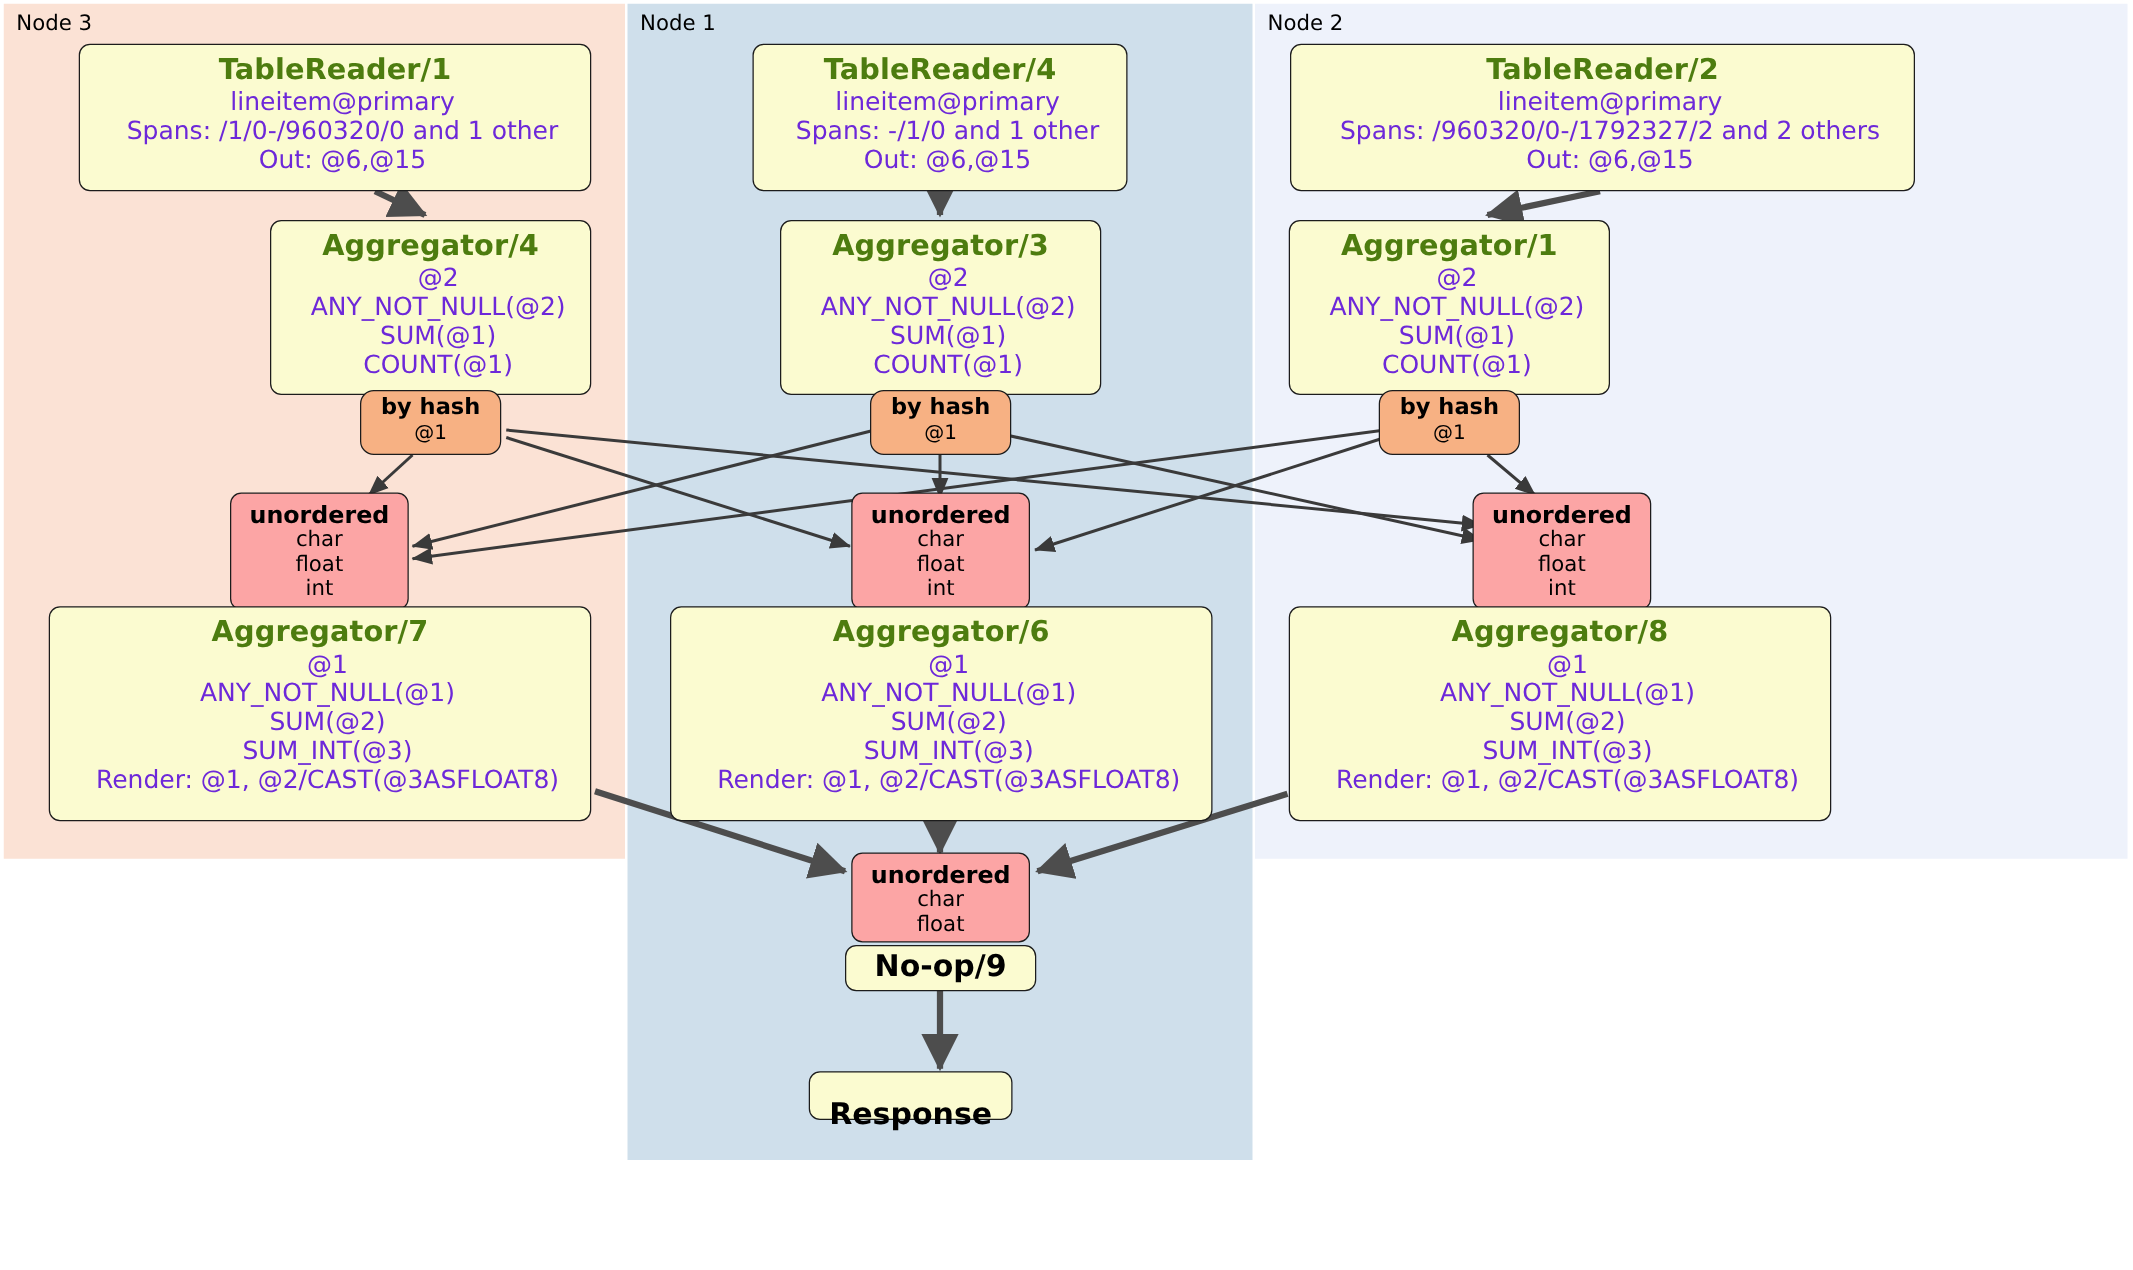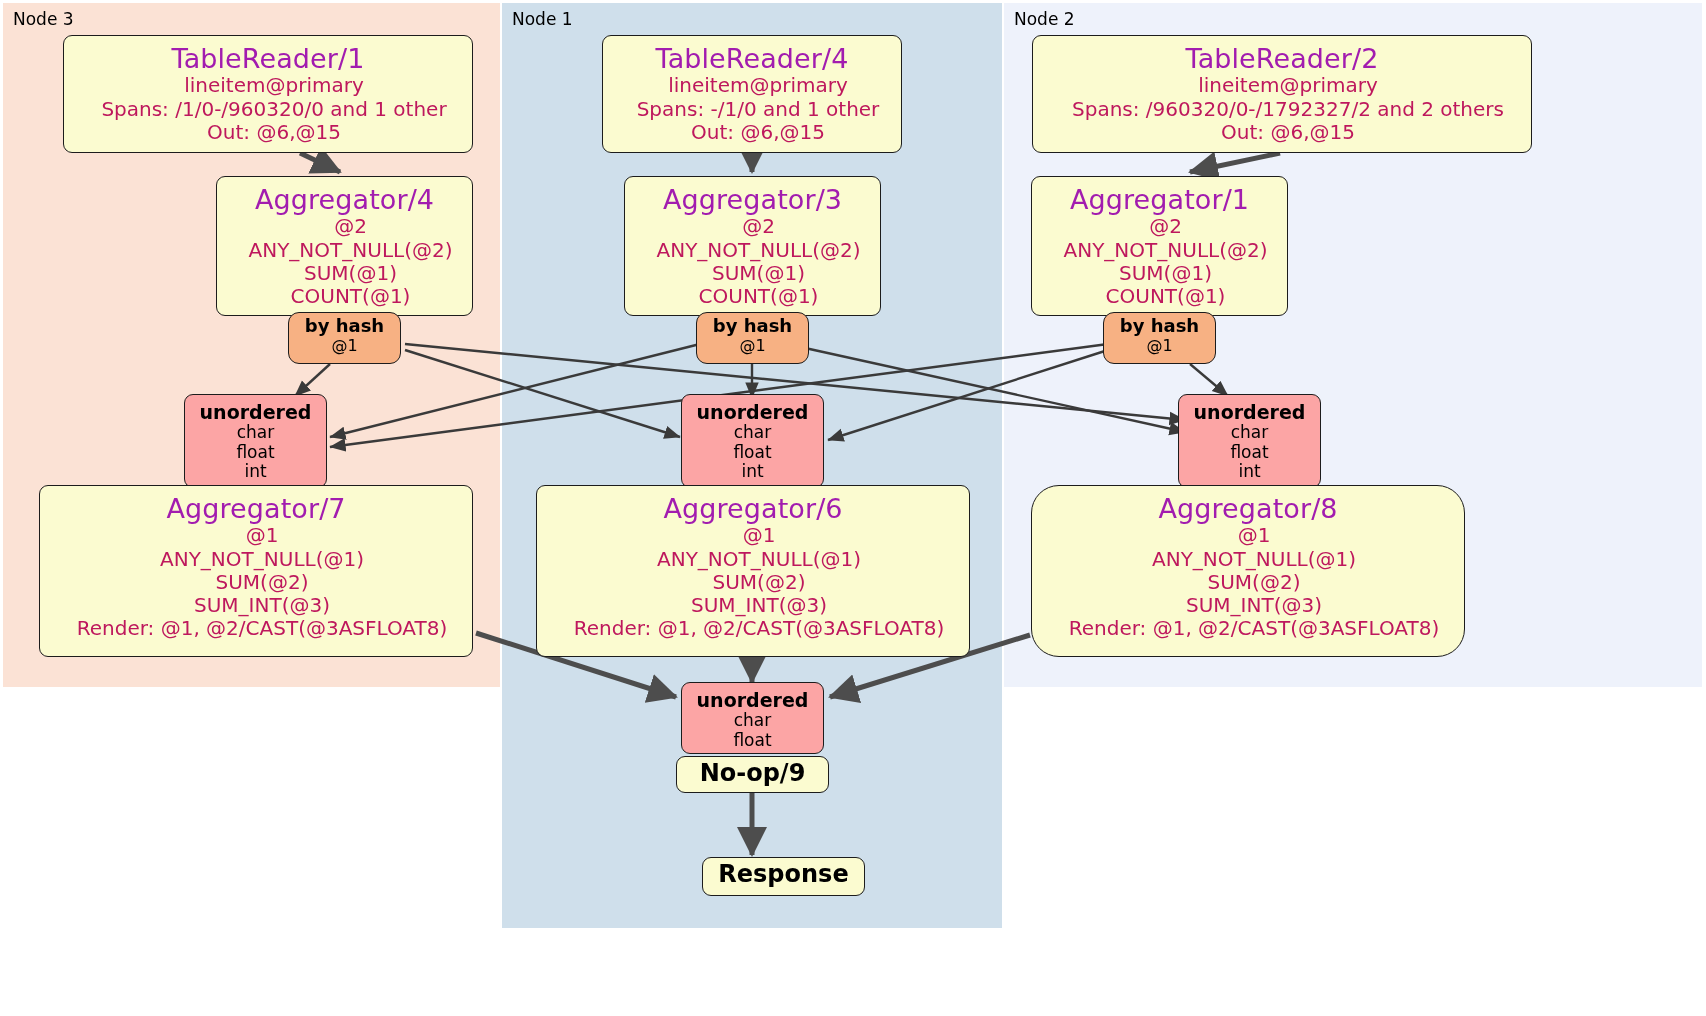--- a/index.html
+++ b/index.html
@@ -10,22 +10,22 @@
   .node-panel .panel-label{position:absolute;left:10px;top:6px;font-size:17px;color:#000;}
 
   .edges{position:absolute;left:0;top:0;width:1706px;height:1016px;pointer-events:none;}
 
   .box{position:absolute;box-sizing:border-box;border:1.6px solid #1c1c1c;
        border-radius:9px;text-align:center;line-height:1.16;}
   .proc{background:#fbfbd0;}
   .router{background:#f7b183;border-radius:11px;}
   .stream{background:#fca5a5;border-radius:9px;}
 
-  .t-title{font-weight:normal;font-size:27px;color:#a21caf;letter-spacing:.1px;}
-  .t-line{font-size:20px;color:#be185d;margin-left:12px;}
+  .t-title{font-weight:bold;font-size:23px;color:#4d7c0f;letter-spacing:.1px;}
+  .t-line{font-size:20px;color:#6d28d9;margin-left:12px;}
   .r-title{font-weight:bold;font-size:18px;color:#000;}
   .r-line{font-size:16px;color:#000;}
   .s-title{font-weight:bold;font-size:19px;color:#000;}
   .s-line{font-size:17px;color:#000;}
   .small-title{font-weight:bold;font-size:24px;color:#000;}
 
   .pad{padding-top:7px;}
 </style>
 </head>
 <body>
@@ -178,36 +178,36 @@
 
   <div class="box proc pad" style="left:536px;top:485px;width:434px;height:172px;">
     <div class="t-title">Aggregator/6</div>
     <div class="t-line">@1</div>
     <div class="t-line">ANY_NOT_NULL(@1)</div>
     <div class="t-line">SUM(@2)</div>
     <div class="t-line">SUM_INT(@3)</div>
     <div class="t-line">Render: @1, @2/CAST(@3ASFLOAT8)</div>
   </div>
 
-  <div class="box proc pad" style="left:1031px;top:485px;width:434px;height:172px;border-radius:28px;">
+  <div class="box proc pad" style="left:1031px;top:485px;width:434px;height:172px;">
     <div class="t-title">Aggregator/8</div>
     <div class="t-line">@1</div>
     <div class="t-line">ANY_NOT_NULL(@1)</div>
     <div class="t-line">SUM(@2)</div>
     <div class="t-line">SUM_INT(@3)</div>
     <div class="t-line">Render: @1, @2/CAST(@3ASFLOAT8)</div>
   </div>
 
   <div class="box stream" style="left:681px;top:682px;width:143px;height:72px;padding-top:6px;">
     <div class="s-title">unordered</div>
     <div class="s-line">char</div>
     <div class="s-line">float</div>
   </div>
 
   <div class="box proc" style="left:676px;top:756px;width:153px;height:37px;padding-top:3px;">
     <div class="small-title">No-op/9</div>
   </div>
 
-  <div class="box proc" style="left:702px;top:857px;width:163px;height:39px;padding-top:3px;">
+  <div class="box proc" style="left:647px;top:857px;width:163px;height:39px;padding-top:20px;">
     <div class="small-title">Response</div>
   </div>
 
 </div>
 
 </body></html>

